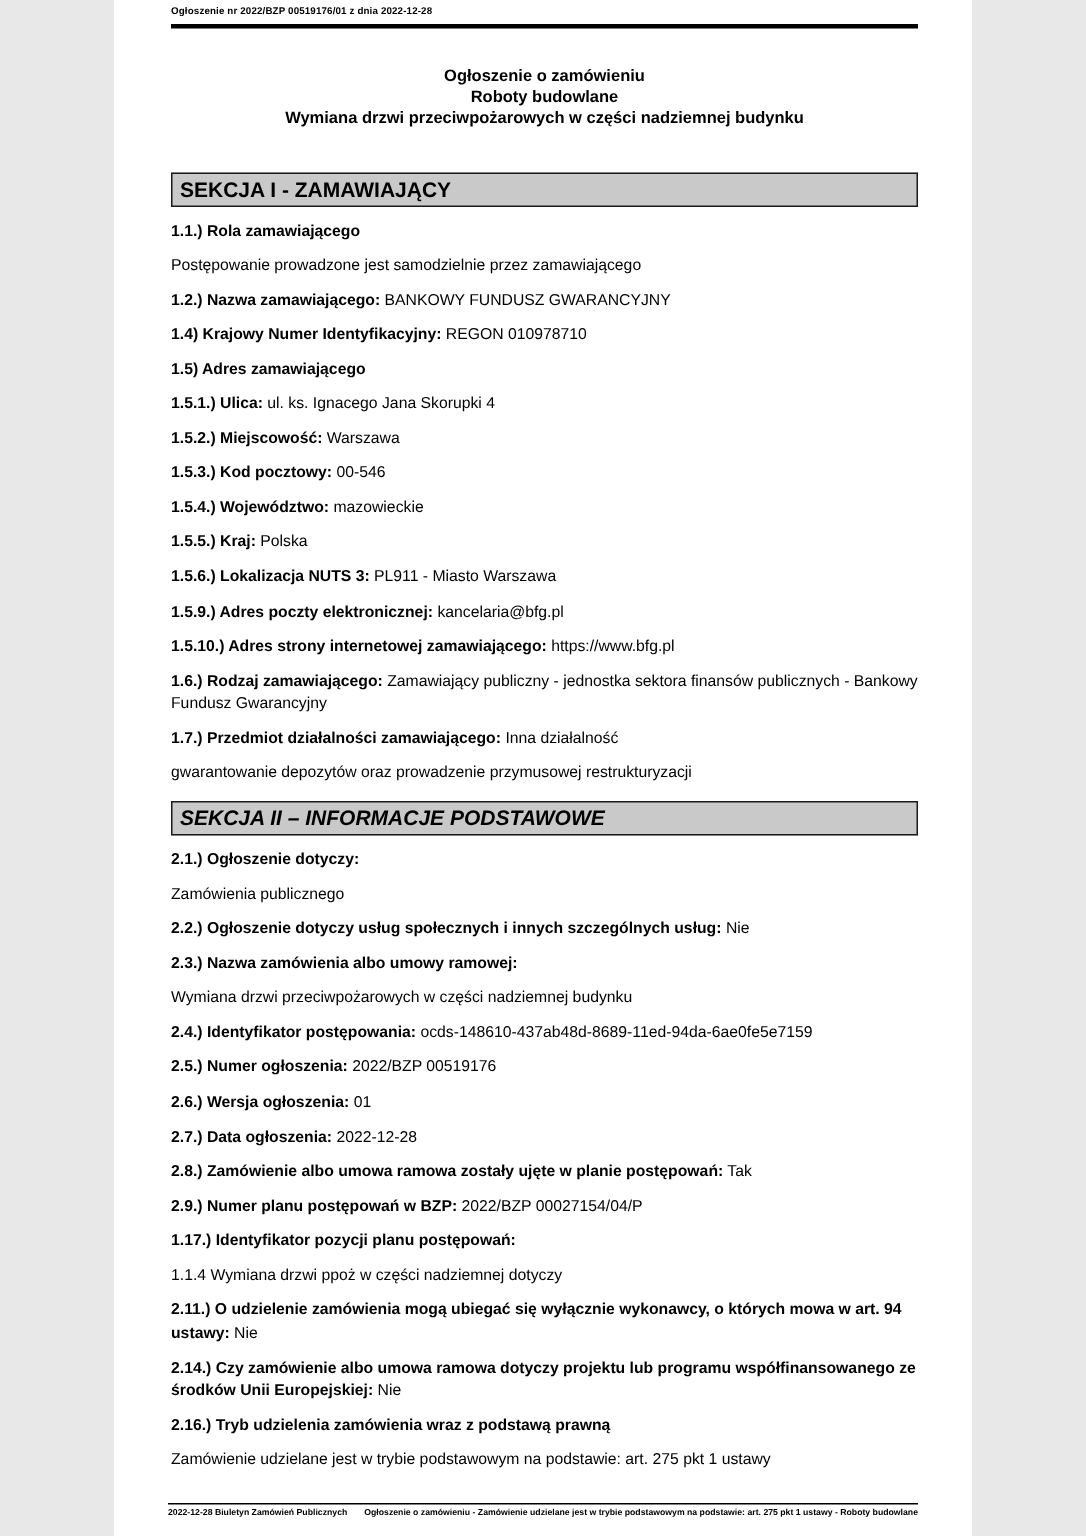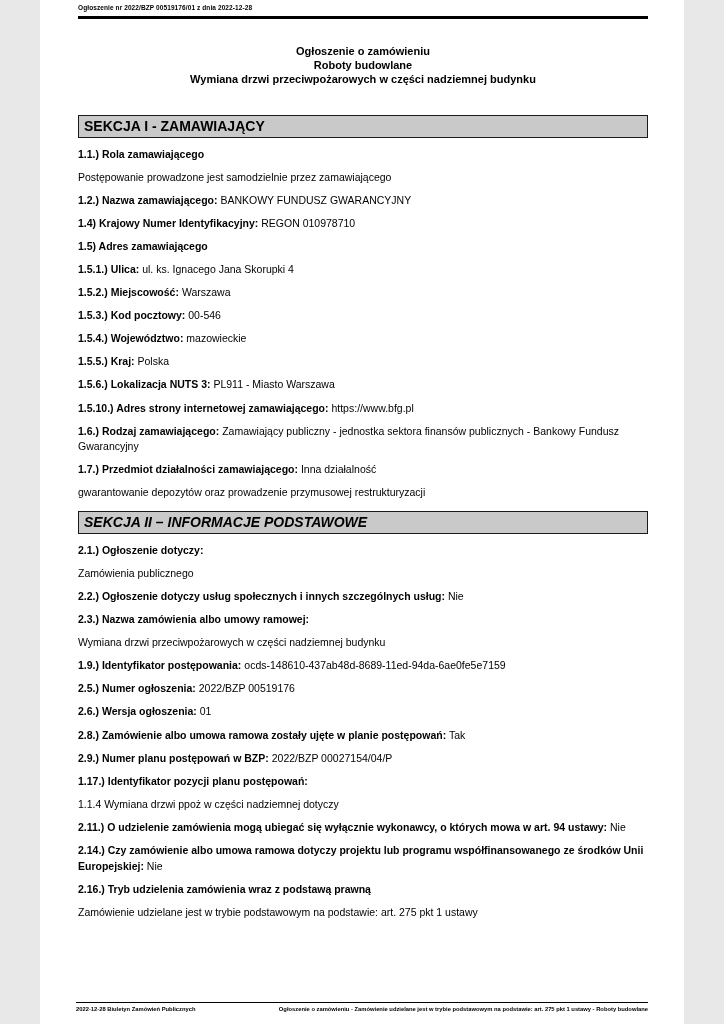--- a/index.html
+++ b/index.html
@@ -1,18 +1,18 @@
 <!DOCTYPE html>
 <html><head>
 <meta charset="utf-8">
 <style>
   * { margin:0; padding:0; box-sizing:border-box; }
   html,body { background:#e8e8e8; }
   .page {
-    position:relative; width:644px; height:1024px; margin:0 auto;
+    position:relative; width:572px; height:1024px; margin:0 auto;
     background:#ffffff; color:#000;
     font-family:"Liberation Sans", sans-serif; overflow:hidden;
   }
   .inner { padding:0 36px 0 38px; }
   .header-note { padding-top:4px; font-size:6.5px; font-weight:bold; letter-spacing:0.1px; }
   .header-rule { margin-top:5px; height:2.5px; background:#000; }
   .title { margin-top:25px; text-align:center; font-weight:bold; font-size:11px; line-height:14px; }
   .bar {
     margin-top:29px; background:#c9c9c9; border:1.5px solid #1a1a1a;
     font-weight:bold; font-size:14px; padding:2px 4px 3px 5px;
@@ -53,39 +53,41 @@
       <p class="row"><span class="b"></span><span>Postępowanie prowadzone jest samodzielnie przez zamawiającego</span></p>
       <p class="row"><span class="b">1.2.) Nazwa zamawiającego:</span><span> BANKOWY FUNDUSZ GWARANCYJNY</span></p>
       <p class="row"><span class="b">1.4) Krajowy Numer Identyfikacyjny:</span><span> REGON 010978710</span></p>
       <p class="row"><span class="b">1.5) Adres zamawiającego</span><span></span></p>
       <p class="row"><span class="b">1.5.1.) Ulica:</span><span> ul. ks. Ignacego Jana Skorupki 4</span></p>
       <p class="row"><span class="b">1.5.2.) Miejscowość:</span><span> Warszawa</span></p>
       <p class="row"><span class="b">1.5.3.) Kod pocztowy:</span><span> 00-546</span></p>
       <p class="row"><span class="b">1.5.4.) Województwo:</span><span> mazowieckie</span></p>
       <p class="row"><span class="b">1.5.5.) Kraj:</span><span> Polska</span></p>
       <p class="row"><span class="b">1.5.6.) Lokalizacja NUTS 3:</span><span> PL911 - Miasto Warszawa</span></p>
+      <p class="row"><span class="b">1.5.9.) Adres poczty elektronicznej:</span><span> kancelaria@bfg.pl</span></p>
       <p class="row"><span class="b">1.5.10.) Adres strony internetowej zamawiającego:</span><span> https://www.bfg.pl</span></p>
       <p class="row"><span class="b">1.6.) Rodzaj zamawiającego:</span><span> Zamawiający publiczny - jednostka sektora finansów publicznych - Bankowy Fundusz Gwarancyjny</span></p>
       <p class="row"><span class="b">1.7.) Przedmiot działalności zamawiającego:</span><span> Inna działalność</span></p>
       <p class="row"><span class="b"></span><span>gwarantowanie depozytów oraz prowadzenie przymusowej restrukturyzacji</span></p>
     </div>
 
     <div class="bar second">
       <span>SEKCJA II – INFORMACJE PODSTAWOWE</span>
     </div>
 
     <div class="rows">
       <p class="row"><span class="b">2.1.) Ogłoszenie dotyczy:</span><span></span></p>
       <p class="row"><span class="b"></span><span>Zamówienia publicznego</span></p>
       <p class="row"><span class="b">2.2.) Ogłoszenie dotyczy usług społecznych i innych szczególnych usług:</span><span> Nie</span></p>
       <p class="row"><span class="b">2.3.) Nazwa zamówienia albo umowy ramowej:</span><span></span></p>
       <p class="row"><span class="b"></span><span>Wymiana drzwi przeciwpożarowych w części nadziemnej budynku</span></p>
-      <p class="row"><span class="b">1.9.) Identyfikator postępowania:</span><span> ocds-148610-437ab48d-8689-11ed-94da-6ae0fe5e7159</span></p>
+      <p class="row"><span class="b">2.4.) Identyfikator postępowania:</span><span> ocds-148610-437ab48d-8689-11ed-94da-6ae0fe5e7159</span></p>
       <p class="row"><span class="b">2.5.) Numer ogłoszenia:</span><span> 2022/BZP 00519176</span></p>
       <p class="row"><span class="b">2.6.) Wersja ogłoszenia:</span><span> 01</span></p>
+      <p class="row"><span class="b">2.7.) Data ogłoszenia:</span><span> 2022-12-28</span></p>
       <p class="row"><span class="b">2.8.) Zamówienie albo umowa ramowa zostały ujęte w planie postępowań:</span><span> Tak</span></p>
       <p class="row"><span class="b">2.9.) Numer planu postępowań w BZP:</span><span> 2022/BZP 00027154/04/P</span></p>
       <p class="row"><span class="b">1.17.) Identyfikator pozycji planu postępowań:</span><span></span></p>
       <p class="row"><span class="b"></span><span>1.1.4 Wymiana drzwi ppoż w części nadziemnej dotyczy</span></p>
       <p class="row"><span class="b">2.11.) O udzielenie zamówienia mogą ubiegać się wyłącznie wykonawcy, o których mowa w art. 94 ustawy:</span><span> Nie</span></p>
       <p class="row"><span class="b">2.14.) Czy zamówienie albo umowa ramowa dotyczy projektu lub programu współfinansowanego ze środków Unii Europejskiej:</span><span> Nie</span></p>
       <p class="row"><span class="b">2.16.) Tryb udzielenia zamówienia wraz z podstawą prawną</span><span></span></p>
       <p class="row"><span class="b"></span><span>Zamówienie udzielane jest w trybie podstawowym na podstawie: art. 275 pkt 1 ustawy</span></p>
     </div>
 

